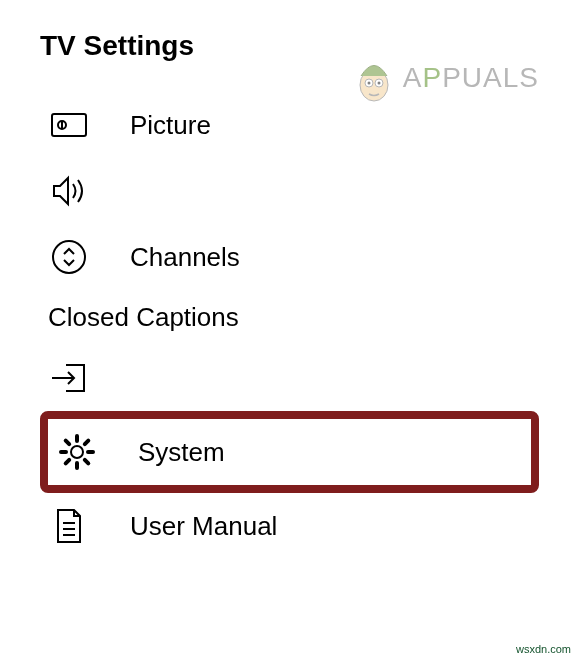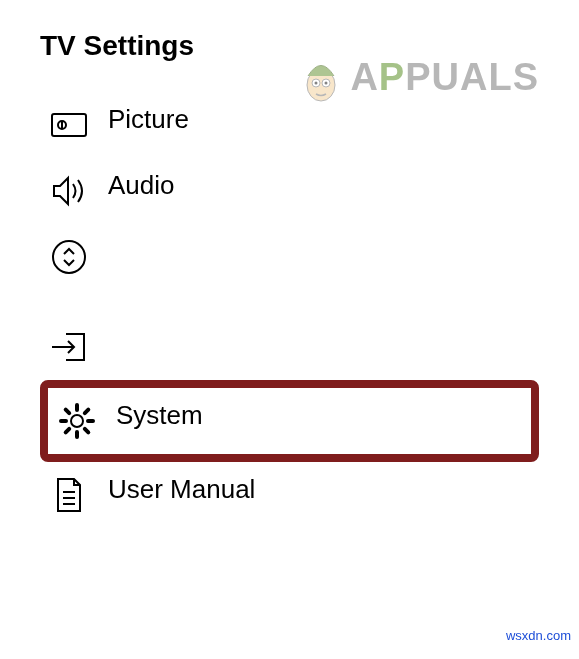--- a/index.html
+++ b/index.html
@@ -29,35 +29,35 @@
       align-items: center;
       gap: 4px;
       opacity: 0.6;
     }
     .watermark-mascot {
       width: 50px;
       height: 55px;
       position: relative;
     }
     .watermark-text {
-      font-size: 38px;
-      font-weight: bold;
+      font-size: 28px;
+      font-weight: normal;
       color: #888;
       letter-spacing: 1px;
     }
     .watermark-text .green-letter {
       color: #6b9a3a;
     }
     .menu {
       margin-top: 10px;
     }
     .menu-item {
       display: flex;
-      align-items: flex-start;
-      gap: 18px;
+      align-items: center;
+      gap: 40px;
       padding: 12px 8px;
       border-radius: 8px;
     }
     .menu-item.highlighted {
       border: 8px solid #7f1d1d;
     }
     .icon-wrapper {
       width: 42px;
       height: 42px;
       display: flex;
@@ -69,24 +69,24 @@
       stroke: #000;
       fill: none;
       stroke-width: 2;
     }
     .menu-label {
       font-size: 26px;
       color: #000;
     }
     .footer-watermark {
       position: absolute;
-      bottom: 16px;
+      bottom: 4px;
       right: 8px;
-      font-size: 13px;
-      color: #1d4ed8;
+      font-size: 11px;
+      color: #14532d;
     }
   </style>
 </head>
 <body>
 
 <h1 class="page-title">TV Settings</h1>
 
 <div class="watermark">
   <div class="watermark-mascot">
     <svg viewBox="0 0 50 55" width="50" height="55">
@@ -118,36 +118,37 @@
   </div>
 
   <div class="menu-item">
     <span class="icon-wrapper">
       <svg viewBox="0 0 42 42" width="42" height="42">
         <path d="M 6 16 L 12 16 L 20 8 L 20 34 L 12 26 L 6 26 Z"></path>
         <path d="M 25 14 Q 30 21 25 28"></path>
         <path d="M 30 10 Q 38 21 30 32"></path>
       </svg>
     </span>
-    <span class="menu-label">Audio</span>
   </div>
 
 
 
   <div class="menu-item">
     <span class="icon-wrapper">
       <svg viewBox="0 0 42 42" width="42" height="42">
         <circle cx="21" cy="21" r="16"></circle>
         <polyline points="16,18 21,13 26,18"></polyline>
         <polyline points="16,24 21,29 26,24"></polyline>
       </svg>
     </span>
+    <span class="menu-label">Channels</span>
   </div>
 
   <div class="menu-item">
+    <span class="menu-label">Closed Captions</span>
   </div>
 
   <div class="menu-item">
     <span class="icon-wrapper">
       <svg viewBox="0 0 42 42" width="42" height="42">
         <path d="M 18 8 L 36 8 L 36 34 L 18 34"></path>
         <line x1="4" y1="21" x2="26" y2="21"></line>
         <polyline points="20,15 26,21 20,27"></polyline>
       </svg>
     </span>

